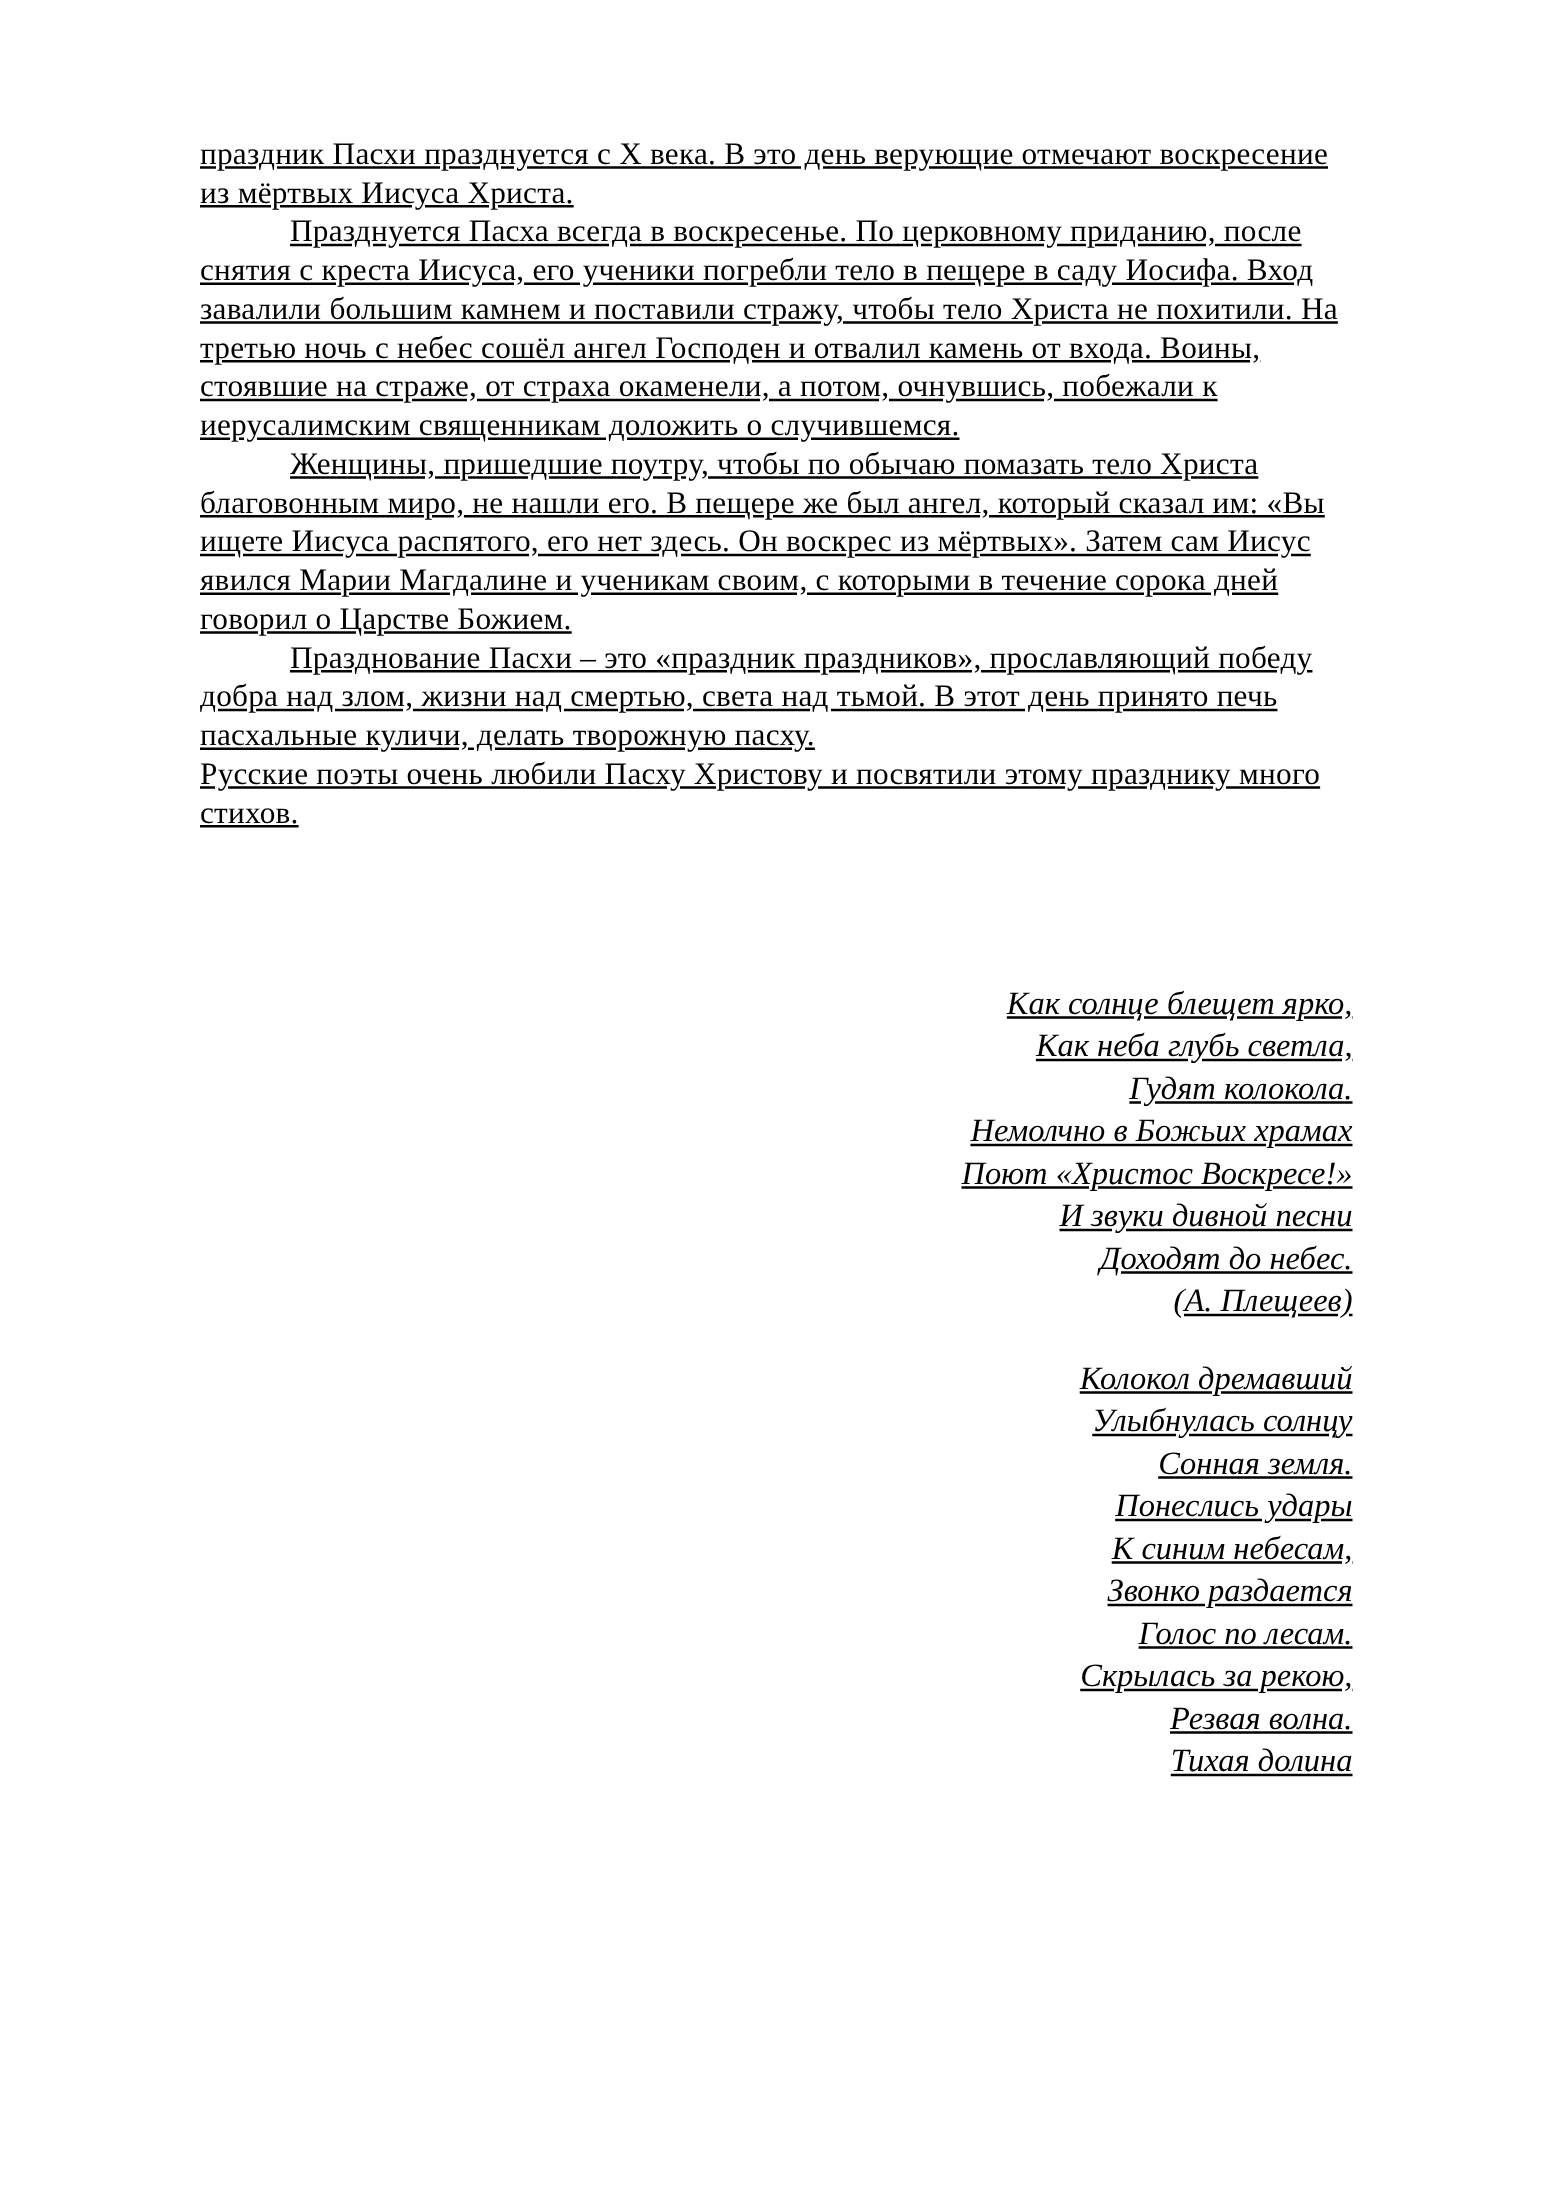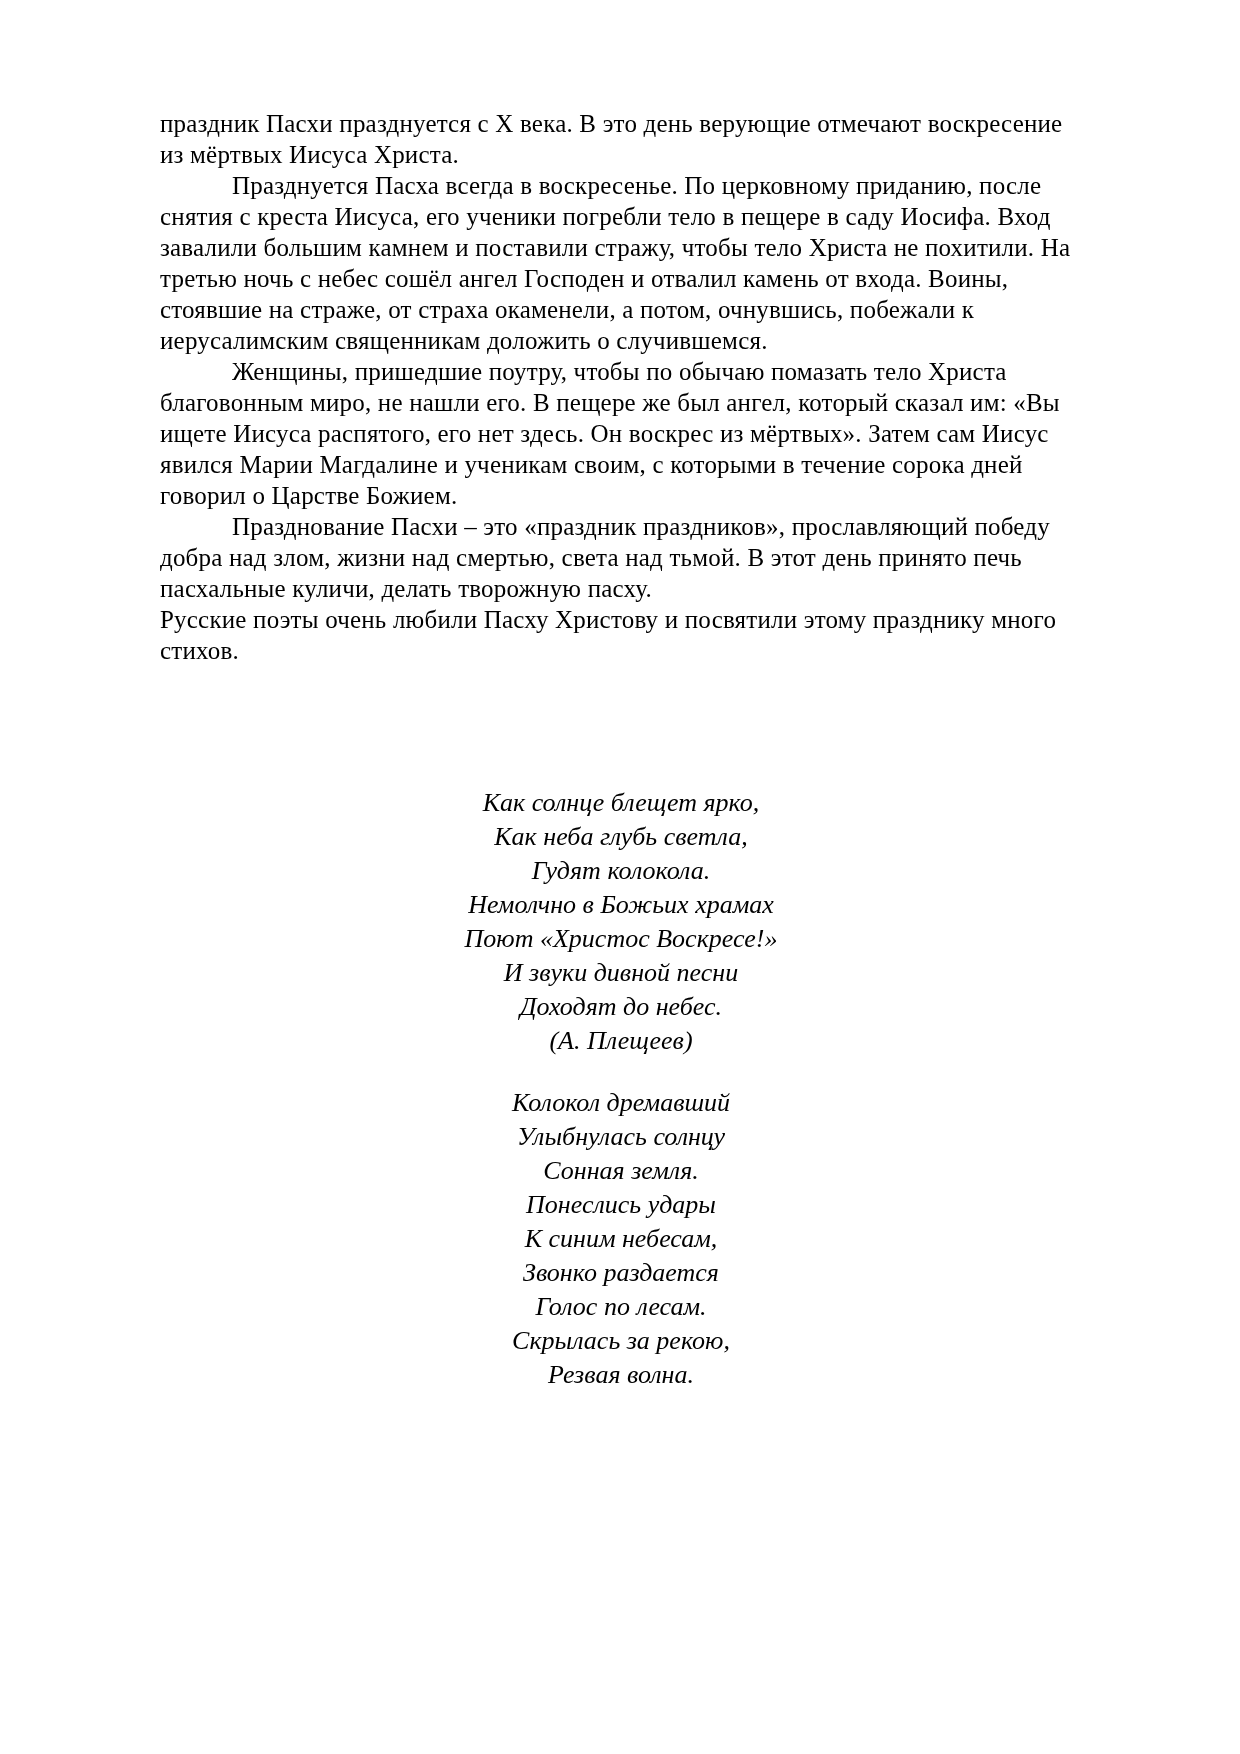--- a/index.html
+++ b/index.html
@@ -11,39 +11,40 @@
     height: 1754px;
     font-family: "Liberation Serif", "DejaVu Serif", serif;
     color: #000000;
     overflow: hidden;
   }
   .page {
     width: 1240px;
     height: 1750px;
     padding: 108px 158px 0 160px;
     background: #ffffff;
+    text-decoration: underline;
   }
   .prose p {
     font-size: 25px;
     line-height: 31px;
     text-align: left;
     letter-spacing: 0.2px;
   }
   .prose p.indent {
     text-indent: 72px;
   }
   .poem {
     font-size: 26px;
     line-height: 34px;
     font-style: italic;
     text-align: center;
   }
   .poem-1 { margin-top: 120px; }
   .poem-2 { margin-top: 28px; }
-  .poem-line { white-space: pre; }
+  .poem-line { white-space: pre; text-align: right; }
 </style>
 </head>
 <body>
 
 <div class="page">
   <div class="prose" id="paragraphs">
       <p class="">праздник Пасхи празднуется с X века. В это день верующие отмечают воскресение из мёртвых Иисуса Христа.</p>
       <p class="indent">Празднуется Пасха всегда в воскресенье. По церковному приданию, после снятия с креста Иисуса, его ученики погребли тело в пещере в саду Иосифа. Вход завалили большим камнем и поставили стражу, чтобы тело Христа не похитили. На третью ночь с небес сошёл ангел Господен и отвалил камень от входа. Воины, стоявшие на страже, от страха окаменели, а потом, очнувшись, побежали к иерусалимским священникам доложить о случившемся.</p>
       <p class="indent">Женщины, пришедшие поутру, чтобы по обычаю помазать тело Христа благовонным миро, не нашли его. В пещере же был ангел, который сказал им: «Вы ищете Иисуса распятого, его нет здесь. Он воскрес из мёртвых». Затем сам Иисус явился Марии Магдалине и ученикам своим, с которыми в течение сорока дней говорил о Царстве Божием.</p>
       <p class="indent">Празднование Пасхи – это «праздник праздников», прославляющий победу добра над злом, жизни над смертью, света над тьмой. В этот день принято печь пасхальные куличи, делать творожную пасху.</p>
@@ -63,15 +64,16 @@
       <div class="poem poem-2">
         <div class="poem-line">Колокол дремавший</div>
         <div class="poem-line">Улыбнулась солнцу</div>
         <div class="poem-line">Сонная земля.</div>
         <div class="poem-line">Понеслись удары</div>
         <div class="poem-line">К синим небесам,</div>
         <div class="poem-line">Звонко раздается</div>
         <div class="poem-line">Голос по лесам.</div>
         <div class="poem-line">Скрылась за рекою,</div>
         <div class="poem-line">Резвая волна.</div>
+        <div class="poem-line">Тихая долина</div>
       </div>
     </div>
 </div>
 
 </body></html>

